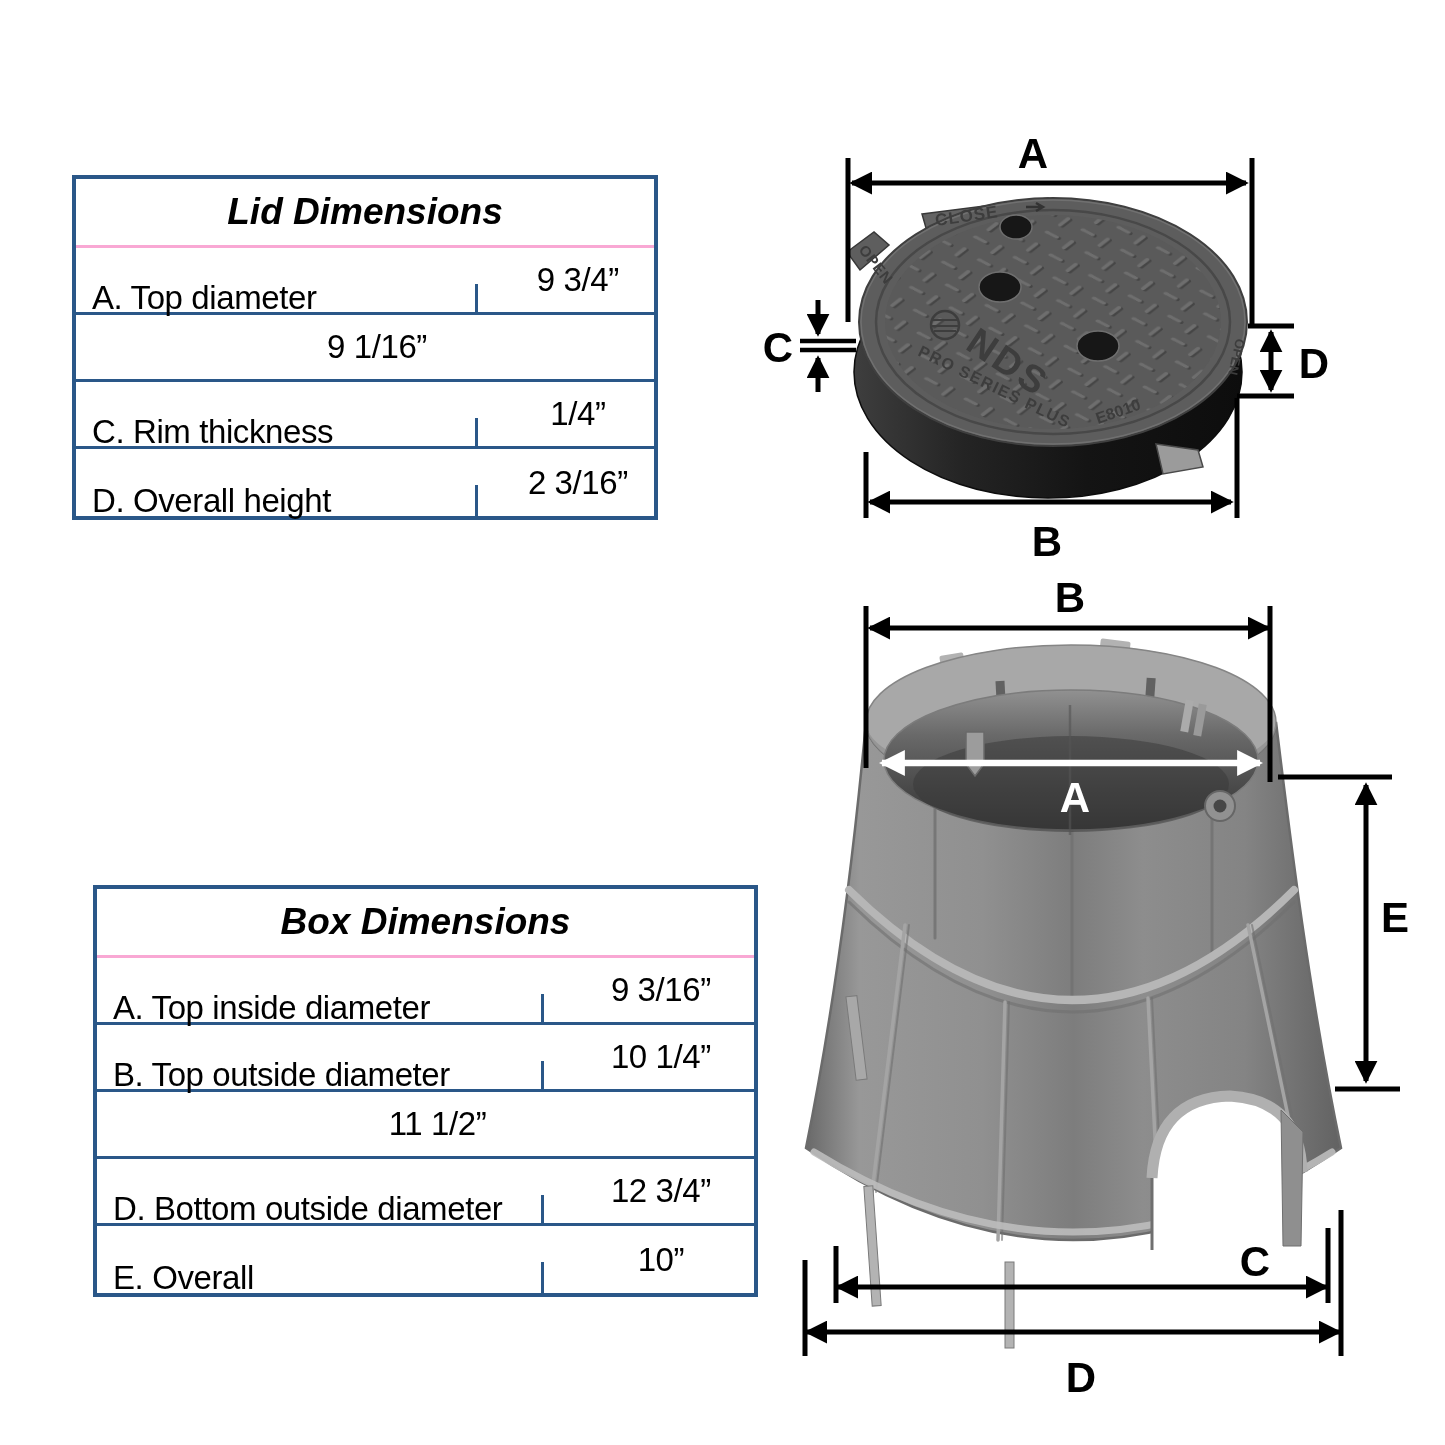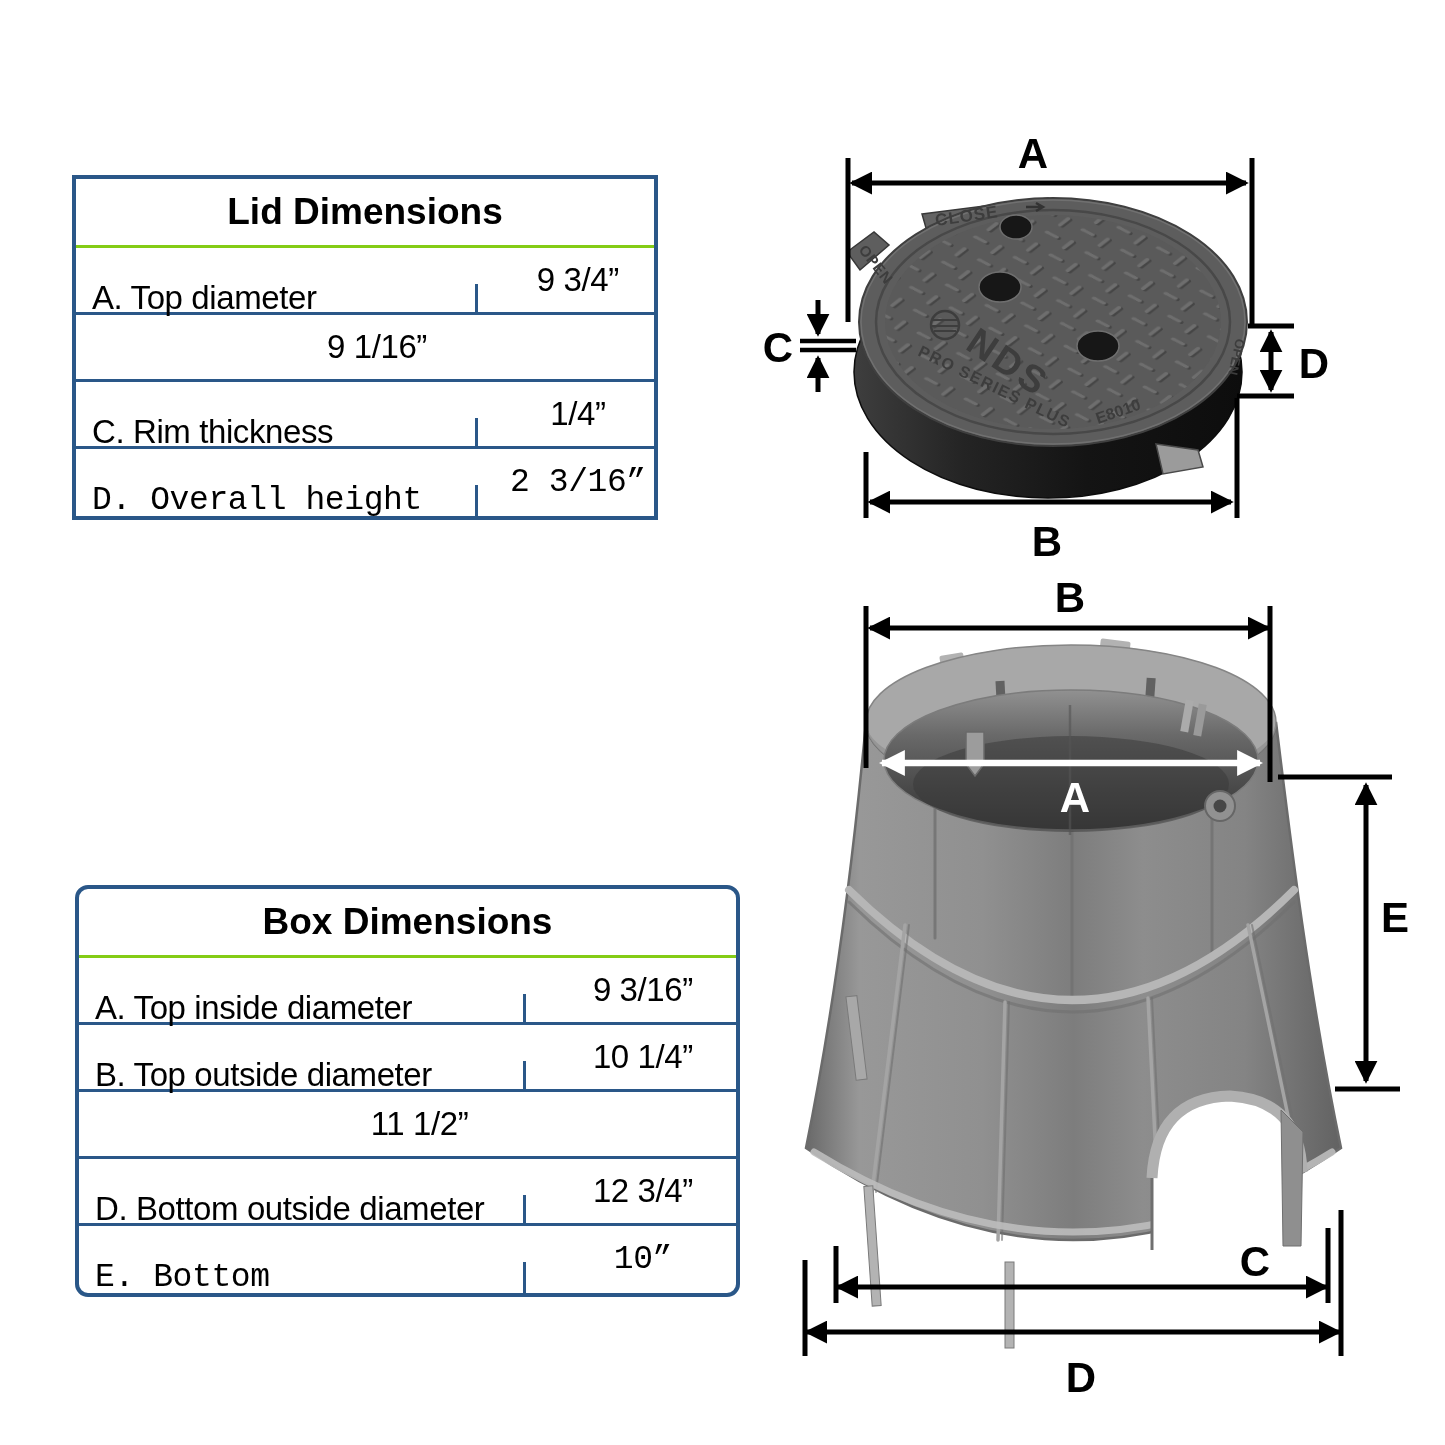--- a/index.html
+++ b/index.html
@@ -1,30 +1,30 @@
 <!DOCTYPE html>
 <html><head>
 <meta charset="utf-8">
 <style>
   html,body{margin:0;padding:0;background:#ffffff;}
   .stage{position:relative;width:1445px;height:1445px;background:#ffffff;overflow:hidden;
          font-family:"Liberation Sans",sans-serif;color:#000;}
   
   .tbl{position:absolute;border:4px solid #2a5788;box-sizing:border-box;background:#fff;}
   .tbl-title{height:66px;display:flex;align-items:center;justify-content:center;
-             font-weight:bold;font-size:37px;border-bottom:3px solid #84cc16;}
+             font-weight:bold;font-size:37px;border-bottom:3px solid #f9a8d4;font-style:italic;}
   .tbl-row{display:flex;height:67px;border-bottom:3px solid #2a5788;box-sizing:border-box;}
-  .tbl-row:last-child{border-bottom:none;font-family:Liberation Mono, monospace;}
+  .tbl-row:last-child{border-bottom:none;}
   .cell{display:flex;align-items:center;font-size:33px;letter-spacing:-0.4px;white-space:nowrap;padding-left:24px;}
   .cell.lbl{padding-left:16px;border-right:3px solid #2a5788;box-sizing:border-box;margin-top:36px;}
   .cell.val{justify-content:center;}
   .lid-tbl{left:72px;top:175px;width:586px;}
   .lid-tbl .cell.lbl{flex:0 0 69.5%;}
   .lid-tbl .cell.val{flex:1;}
-  .box-tbl{left:75px;top:885px;width:665px;border-radius:13px;}
+  .box-tbl{left:93px;top:885px;width:665px;}
   .box-tbl .cell.lbl{flex:0 0 68%;}
   .box-tbl .cell.val{flex:1;}
   
   .scene{position:absolute;}
   #lid-svg{left:755px;top:95px;}
   #box-svg{left:760px;top:570px;}
   .dim-line{stroke:#000;stroke-width:5;fill:none;}
   .dim-thin{stroke:#000;stroke-width:4.5;fill:none;}
   .dim-letter{font-family:"Liberation Sans",sans-serif;font-weight:bold;font-size:42px;
               text-anchor:middle;fill:#000;}
@@ -66,21 +66,21 @@
       <div class="cell val">10 1/4”</div>
     </div>
     <div class="tbl-row">
       <div class="cell val">11 1/2”</div>
     </div>
     <div class="tbl-row">
       <div class="cell lbl">D. Bottom outside diameter</div>
       <div class="cell val">12 3/4”</div>
     </div>
     <div class="tbl-row">
-      <div class="cell lbl">E. Bottom</div>
+      <div class="cell lbl">E. Overall</div>
       <div class="cell val">10”</div>
     </div>
   </div>
 
   <svg id="lid-svg" class="scene" width="605" height="475" viewBox="755 95 605 475">
     <defs>
       <marker id="ah" viewBox="0 0 10 10" refX="8.8" refY="5" markerWidth="4.6" markerHeight="4.6" orient="auto-start-reverse" markerUnits="strokeWidth">
         <path d="M0,0 L10,5 L0,10 Z" fill="#000"></path>
       </marker>
       <linearGradient id="skirtG" x1="0" y1="0" x2="1" y2="0">

